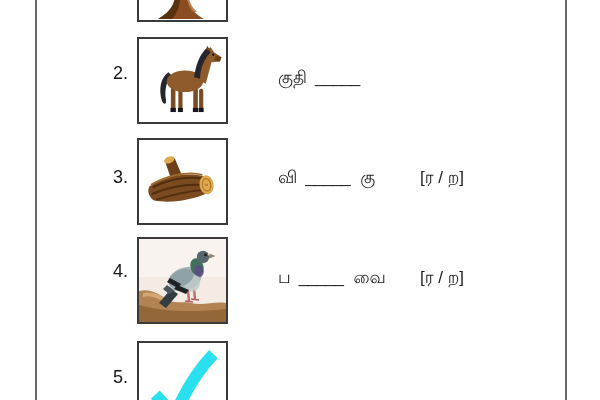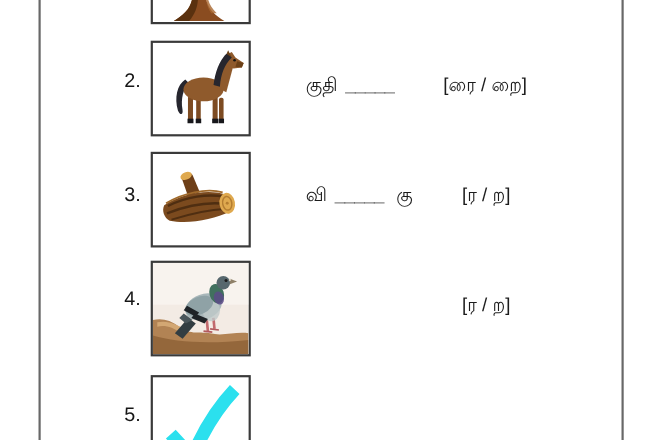--- a/index.html
+++ b/index.html
@@ -28,21 +28,21 @@
 
   .num {
     position: absolute; left: 96px; width: 32px;
     text-align: right;
     font-size: 18px; line-height: 22px; color: #161616;
   }
   .textline {
     position: absolute; left: 278px;
     font-size: 17px; line-height: 23px; white-space: nowrap;
   }
-  .blank { letter-spacing: -0.5px; margin-left: 8px; font-style: italic; }
+  .blank { letter-spacing: -0.5px; margin-left: 8px; }
   .after { margin-left: 10px; }
   .options {
     position: absolute;
     font-size: 17px; line-height: 23px; white-space: nowrap;
   }
 
   
   .box-1 { top: -65px; }
   .box-2 { top: 37px; }
   .box-3 { top: 138px; }
@@ -97,21 +97,20 @@
       <path d="M76,14 L84,10 L88,16 L97,22 L95,27 L86,28 L79,26 Z" fill="#8f5a2c"></path>
       <path d="M90,20 L97,22 L95,27 L88,26 Z" fill="#6b4017"></path>
       <polygon points="80,8 84,16 77,15" fill="#6b4017"></polygon>
       <path d="M78,12 C70,20 66,32 64,46 L71,48 C72,34 76,24 84,16 Z" fill="#26262e"></path>
       <circle cx="87" cy="19" r="1.4" fill="#111111"></circle>
     </svg>
   </div>
   <div class="textline text-2">
     <span>குதி</span><span class="blank">_____</span>
   </div>
-  <span class="options opt-2">[ரை / றை]</span>
 
   <span class="num num-3">3.</span>
   <div class="imgbox box-3">
     <svg viewBox="0 0 100 100">
       <path d="M36,46 L29,26 C30,20 38,19 41,23 L49,42 Z" fill="#6e3f18"></path>
       <ellipse cx="34" cy="24" rx="6.5" ry="4" transform="rotate(-22 34 24)" fill="#dfa94f"></ellipse>
       <path d="M10,56 C28,44 56,38 76,44 L82,49 C85,53 85,60 82,63 C64,72 36,77 16,73 C10,70 7,62 10,56 Z" fill="#7b4a1e"></path>
       <path d="M14,57 C34,47 58,43 76,47" stroke="#4f2e11" stroke-width="2.5" fill="none"></path>
       <path d="M13,65 C36,56 60,52 80,55" stroke="#4f2e11" stroke-width="2.5" fill="none"></path>
       <path d="M18,72 C40,65 60,61 78,60" stroke="#4f2e11" stroke-width="2" fill="none"></path>
@@ -146,20 +145,23 @@
       <path d="M31,39 l11,6 l-3,4 l-11,-6 Z" fill="#1e2327"></path>
       <path d="M38,46 l12,5 l-3,4 l-12,-5 Z" fill="#1e2327"></path>
       <ellipse cx="58" cy="28" rx="6.5" ry="9" transform="rotate(-18 58 28)" fill="#41705e"></ellipse>
       <ellipse cx="60" cy="32" rx="4.5" ry="6" transform="rotate(-18 60 32)" fill="#5c4a87" opacity="0.85"></ellipse>
       <circle cx="64" cy="18" r="6.2" fill="#57676d"></circle>
       <polygon points="70,14.5 76.5,17 70,19.5" fill="#8f8068"></polygon>
       <circle cx="70" cy="15.5" r="1" fill="#ddd5c8"></circle>
       <circle cx="66.5" cy="16" r="1.4" fill="#1a1a1a"></circle>
     </svg>
   </div>
+  <div class="textline text-4">
+    <span>ப</span><span class="blank">_____</span><span class="after">வை</span>
+  </div>
   <span class="options opt-4">[ர / ற]</span>
 
   <span class="num num-5">5.</span>
   <div class="imgbox box-5">
     <svg viewBox="0 0 87 90">
       <path d="M14,56 L35,79 C46,52 60,30 77,12" fill="none" stroke-width="13" stroke-linejoin="miter" stroke="#2BE0EE"></path>
     </svg>
   </div>
 
 </div>

